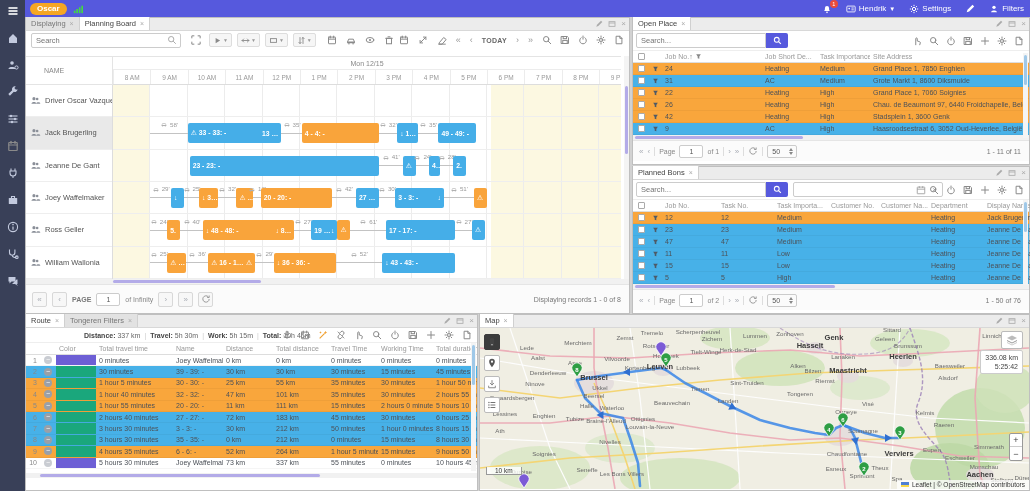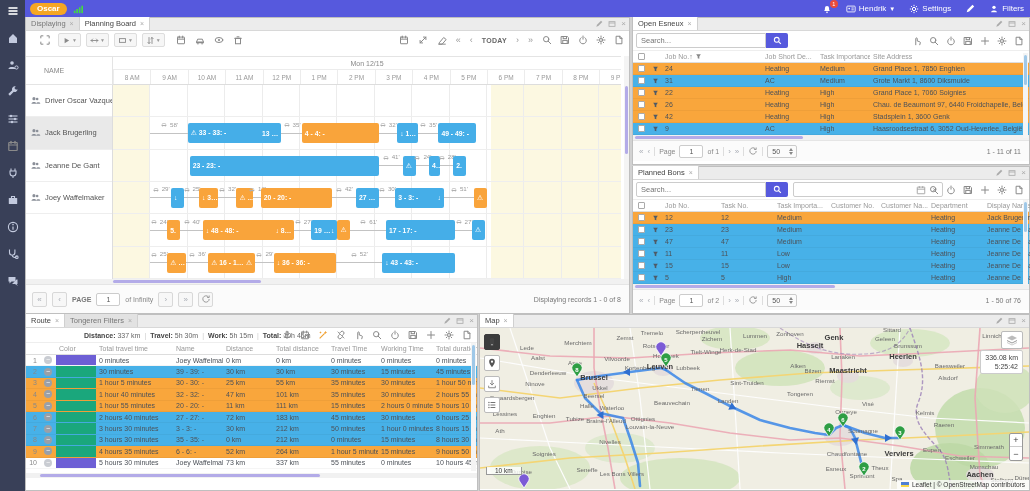--- a/index.html
+++ b/index.html
@@ -296,20 +296,29 @@
         <span class="icn">
             <svg viewBox="0 0 12 12">
               <rect x="1.5" y="2.5" width="9" height="7" fill="none" stroke="#aaa" stroke-width="1.2"></rect>
               <line x1="1.5" y1="4.5" x2="10.5" y2="4.5" stroke="#aaa" stroke-width="1.2"></line>
             </svg>
           </span>
         <span class="icn" style="color:#aaa;font-size:8px">×</span>
       </div>
     </div>
     <div class="ptoolbar">
+      <span style="position:relative;display:flex;align-items:center">
+        <input class="sinput" style="width: 150px; border-radius: 2px;" placeholder="Search">
+        <span class="icn" style="margin-left:-14px">
+            <svg viewBox="0 0 12 12">
+              <circle cx="5" cy="5" r="3.2" fill="none" stroke="#aaa" stroke-width="1.2"></circle>
+              <line x1="7.4" y1="7.4" x2="10.5" y2="10.5" stroke="#aaa" stroke-width="1.2"></line>
+            </svg>
+          </span>
+      </span>
       <span class="tbtn" style="margin-left:6px">
           <svg viewBox="0 0 12 12" width="10" height="10">
             <g fill="none" stroke="#8a8a8a" stroke-width="1.2">
               <path d="M1 4V1h3"></path>
               <path d="M8 1h3v3"></path>
               <path d="M11 8v3H8"></path>
               <path d="M4 11H1V8"></path>
             </g>
           </svg>
         </span>
@@ -498,20 +507,38 @@
           </div>
           <div class="ncell" style="top:96.99px">
             <svg viewBox="0 0 12 12">
               <circle cx="4.3" cy="4" r="1.7" fill="#8a8f98"></circle>
               <circle cx="7.8" cy="4.4" r="1.4" fill="#8a8f98"></circle>
               <path d="M1.6 9.5c0-2.4 5.4-2.4 5.4 0z" fill="#8a8f98"></path>
               <path d="M6.8 9.5c0.2-2 4.4-2 4.4 0z" fill="#8a8f98"></path>
             </svg>
             <span style="white-space:nowrap;overflow:hidden">Joey Waffelmaker</span>
           </div>
+          <div class="ncell" style="top:129.32px">
+            <svg viewBox="0 0 12 12">
+              <circle cx="4.3" cy="4" r="1.7" fill="#8a8f98"></circle>
+              <circle cx="7.8" cy="4.4" r="1.4" fill="#8a8f98"></circle>
+              <path d="M1.6 9.5c0-2.4 5.4-2.4 5.4 0z" fill="#8a8f98"></path>
+              <path d="M6.8 9.5c0.2-2 4.4-2 4.4 0z" fill="#8a8f98"></path>
+            </svg>
+            <span style="white-space:nowrap;overflow:hidden">Ross Geller</span>
+          </div>
+          <div class="ncell" style="top:161.64999999999998px">
+            <svg viewBox="0 0 12 12">
+              <circle cx="4.3" cy="4" r="1.7" fill="#8a8f98"></circle>
+              <circle cx="7.8" cy="4.4" r="1.4" fill="#8a8f98"></circle>
+              <path d="M1.6 9.5c0-2.4 5.4-2.4 5.4 0z" fill="#8a8f98"></path>
+              <path d="M6.8 9.5c0.2-2 4.4-2 4.4 0z" fill="#8a8f98"></path>
+            </svg>
+            <span style="white-space:nowrap;overflow:hidden">William Wallonia</span>
+          </div>
         </div>
       <div class="schedbody" id="schedbody">
           <div class="cream" style="left:0px;width:37.4px"></div>
           <div class="cream" style="left:377.74000000000007px;width:130.89999999999998px"></div>
           <div class="gridlines"></div>
           <div class="srow" style="top:0px"></div>
           <div class="srow" style="top:32.33px">
             <div class="travel" style="left:37.4px;width:37.4px">
               <div class="tline"></div>
               <div class="tlab"><svg viewBox="0 0 12 12">
@@ -831,21 +858,21 @@
             <path d="M9.8 1.8v2.4H7.4" fill="none" stroke="#999" stroke-width="1.2"></path>
           </svg>
         </span>
       <span class="pgrange">Displaying records 1 - 0 of 8</span>
     </div>
   </div>
 
   <div class="panel" id="open" style="left:632px;top:17px;width:398px;height:148px">
     <div class="ptabs">
       <div class="ptab active">
-          <span>Open Esneux</span>
+          <span>Open Place</span>
           <span class="x">×</span>
         </div>
       <div class="pticons">
         <span class="icn">
             <svg viewBox="0 0 12 12">
               <path d="M2 10l1-3 6-6 2 2-6 6-3 1z" fill="#aaa"></path>
             </svg>
           </span>
         <span class="icn">
             <svg viewBox="0 0 12 12">

